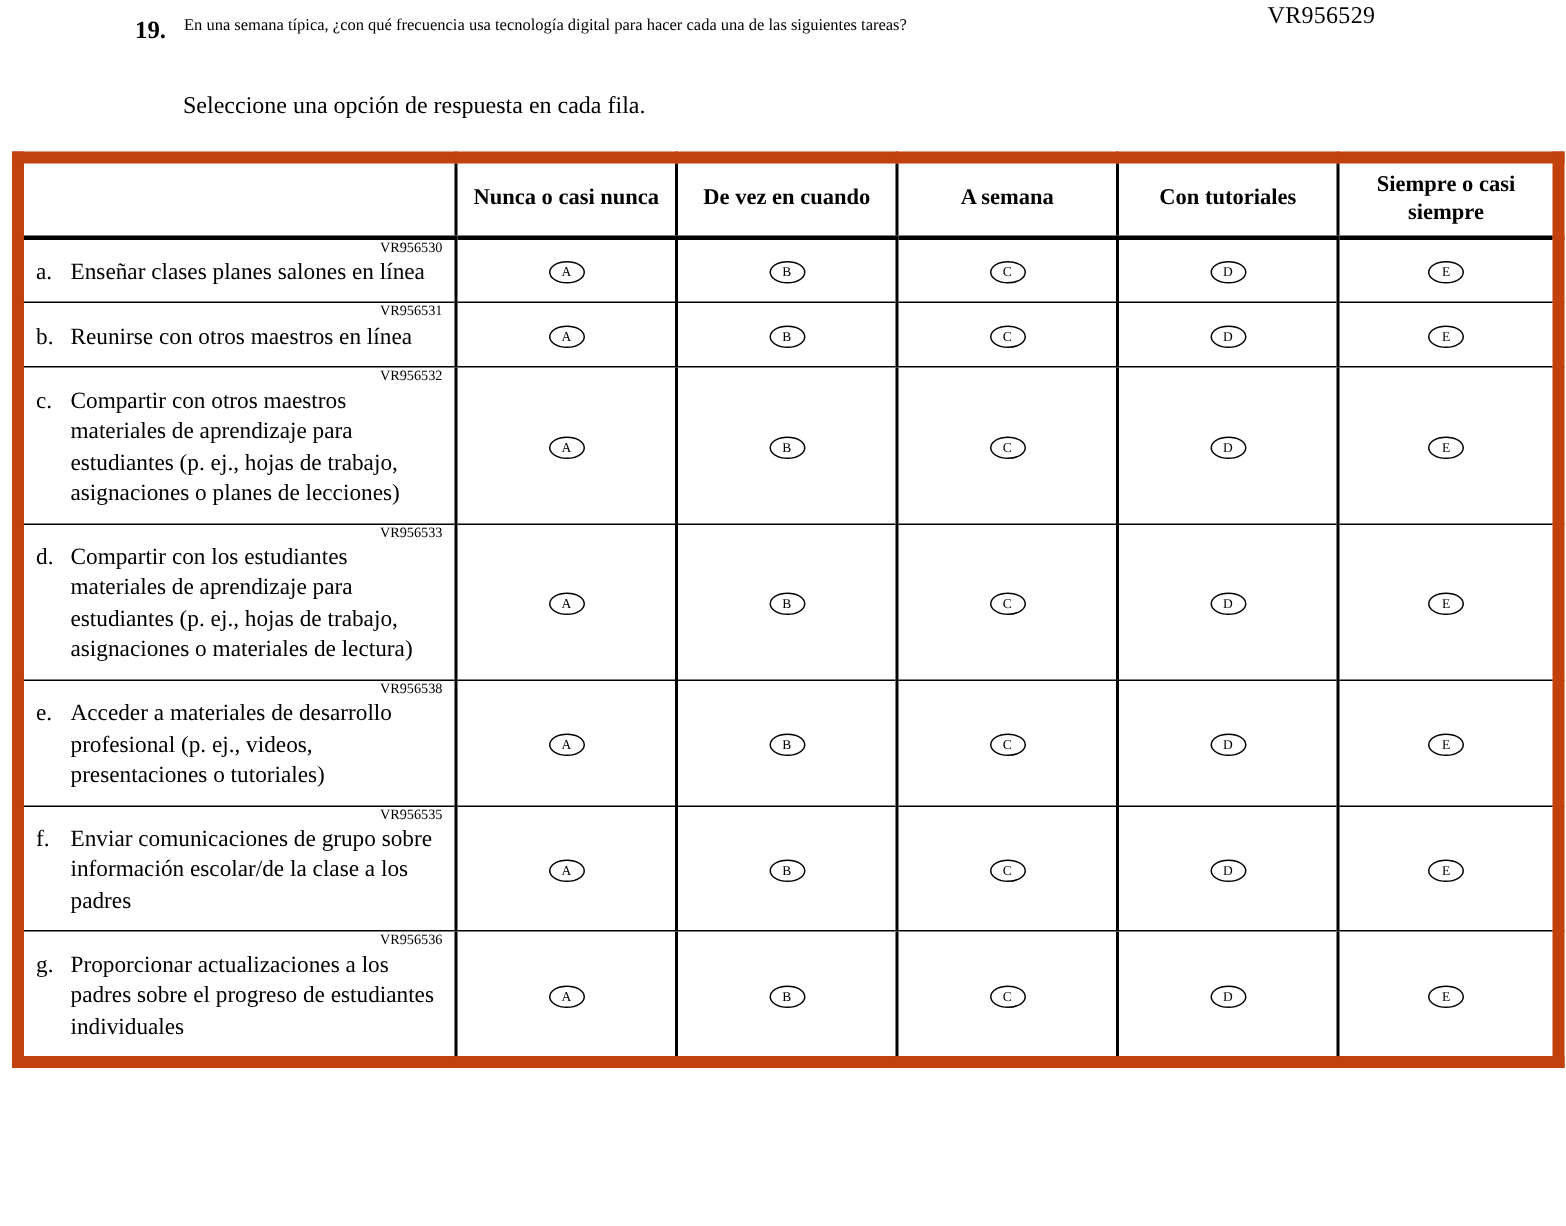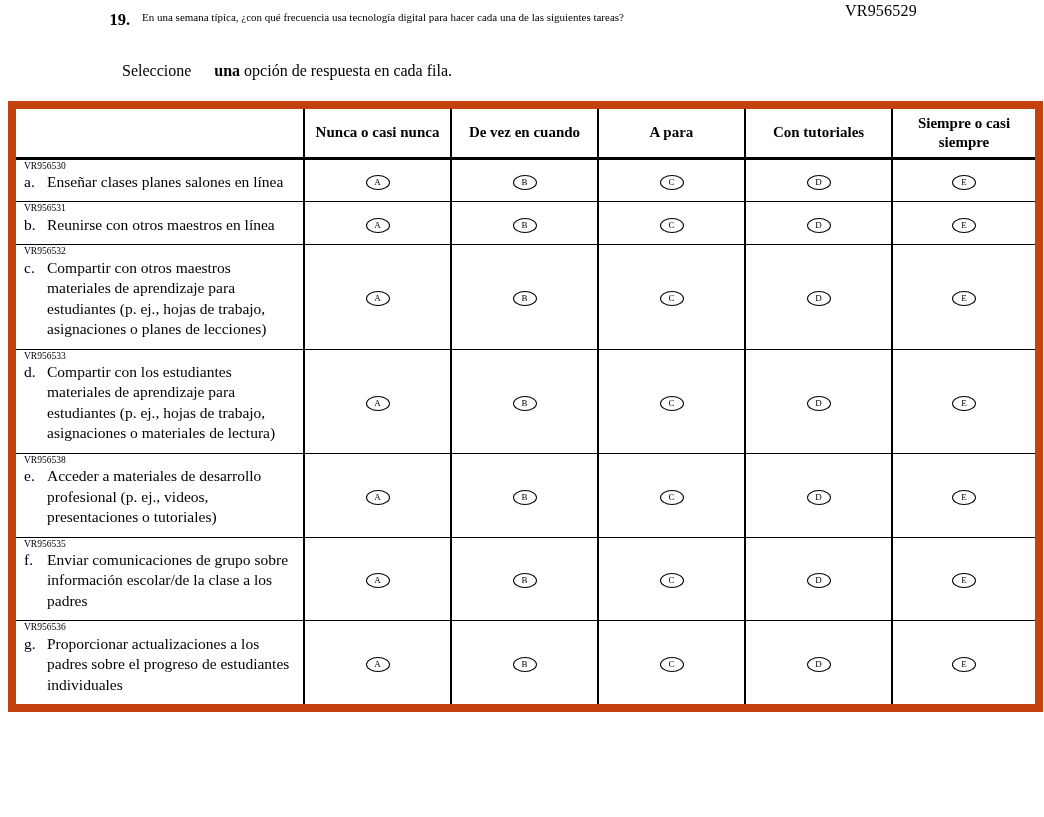--- a/index.html
+++ b/index.html
@@ -19,40 +19,39 @@
     left: 845px;
     font-size: 16px;
     letter-spacing: 0.2px;
   }
   .question-block {
     position: absolute;
     top: 10px;
     left: 90px;
     width: 720px;
     display: flex;
-    justify-content: flex-end;
   }
   .qnum {
     font-weight: bold;
     font-size: 16.5px;
     margin-right: 12px;
     white-space: nowrap;
   }
   .qtext {
     font-size: 11px;
     line-height: 1.35;
     width: 668px;
   }
   .instruction {
     position: absolute;
     top: 62px;
     left: 122px;
     font-size: 16px;
   }
-  .instruction b { font-weight: bold; margin-left: 19px; }
+  .instruction b { font-weight: normal; }
 
   table.response-table {
     position: absolute;
     top: 101px;
     left: 8px;
     width: 1028px;
     border-collapse: collapse;
     border: 8px solid #c2410c;
     table-layout: fixed;
   }
@@ -77,21 +76,21 @@
   td.task-cell {
     vertical-align: top;
     padding: 0 6px 9px 8px;
   }
   td.opt-cell {
     vertical-align: middle;
     text-align: center;
   }
   .row-code {
     font-size: 9.5px;
-    text-align: left;
+    text-align: right;
     padding: 1px 2px 1px 0;
     line-height: 1.1;
   }
   .task {
     position: relative;
     padding-left: 23px;
     font-size: 15.5px;
     line-height: 1.32;
   }
   .task .letter {
@@ -132,21 +131,21 @@
       <col class="opt-col">
       <col class="opt-col">
       <col class="opt-col">
       <col class="opt-col">
   </colgroup>
   <thead>
     <tr id="header-row">
       <th></th>
     <th>Nunca o casi nunca</th>
         <th>De vez en cuando</th>
-        <th>A para</th>
+        <th>A semana</th>
         <th>Con tutoriales</th>
         <th>Siempre o casi siempre</th>
       </tr>
   </thead>
   <tbody id="answer-rows">
       <tr>
         <td class="task-cell">
           <div class="row-code">VR956530</div>
           <div class="task"><span class="letter">a.</span><span>Enseñar clases planes salones en línea</span></div>
         </td>

